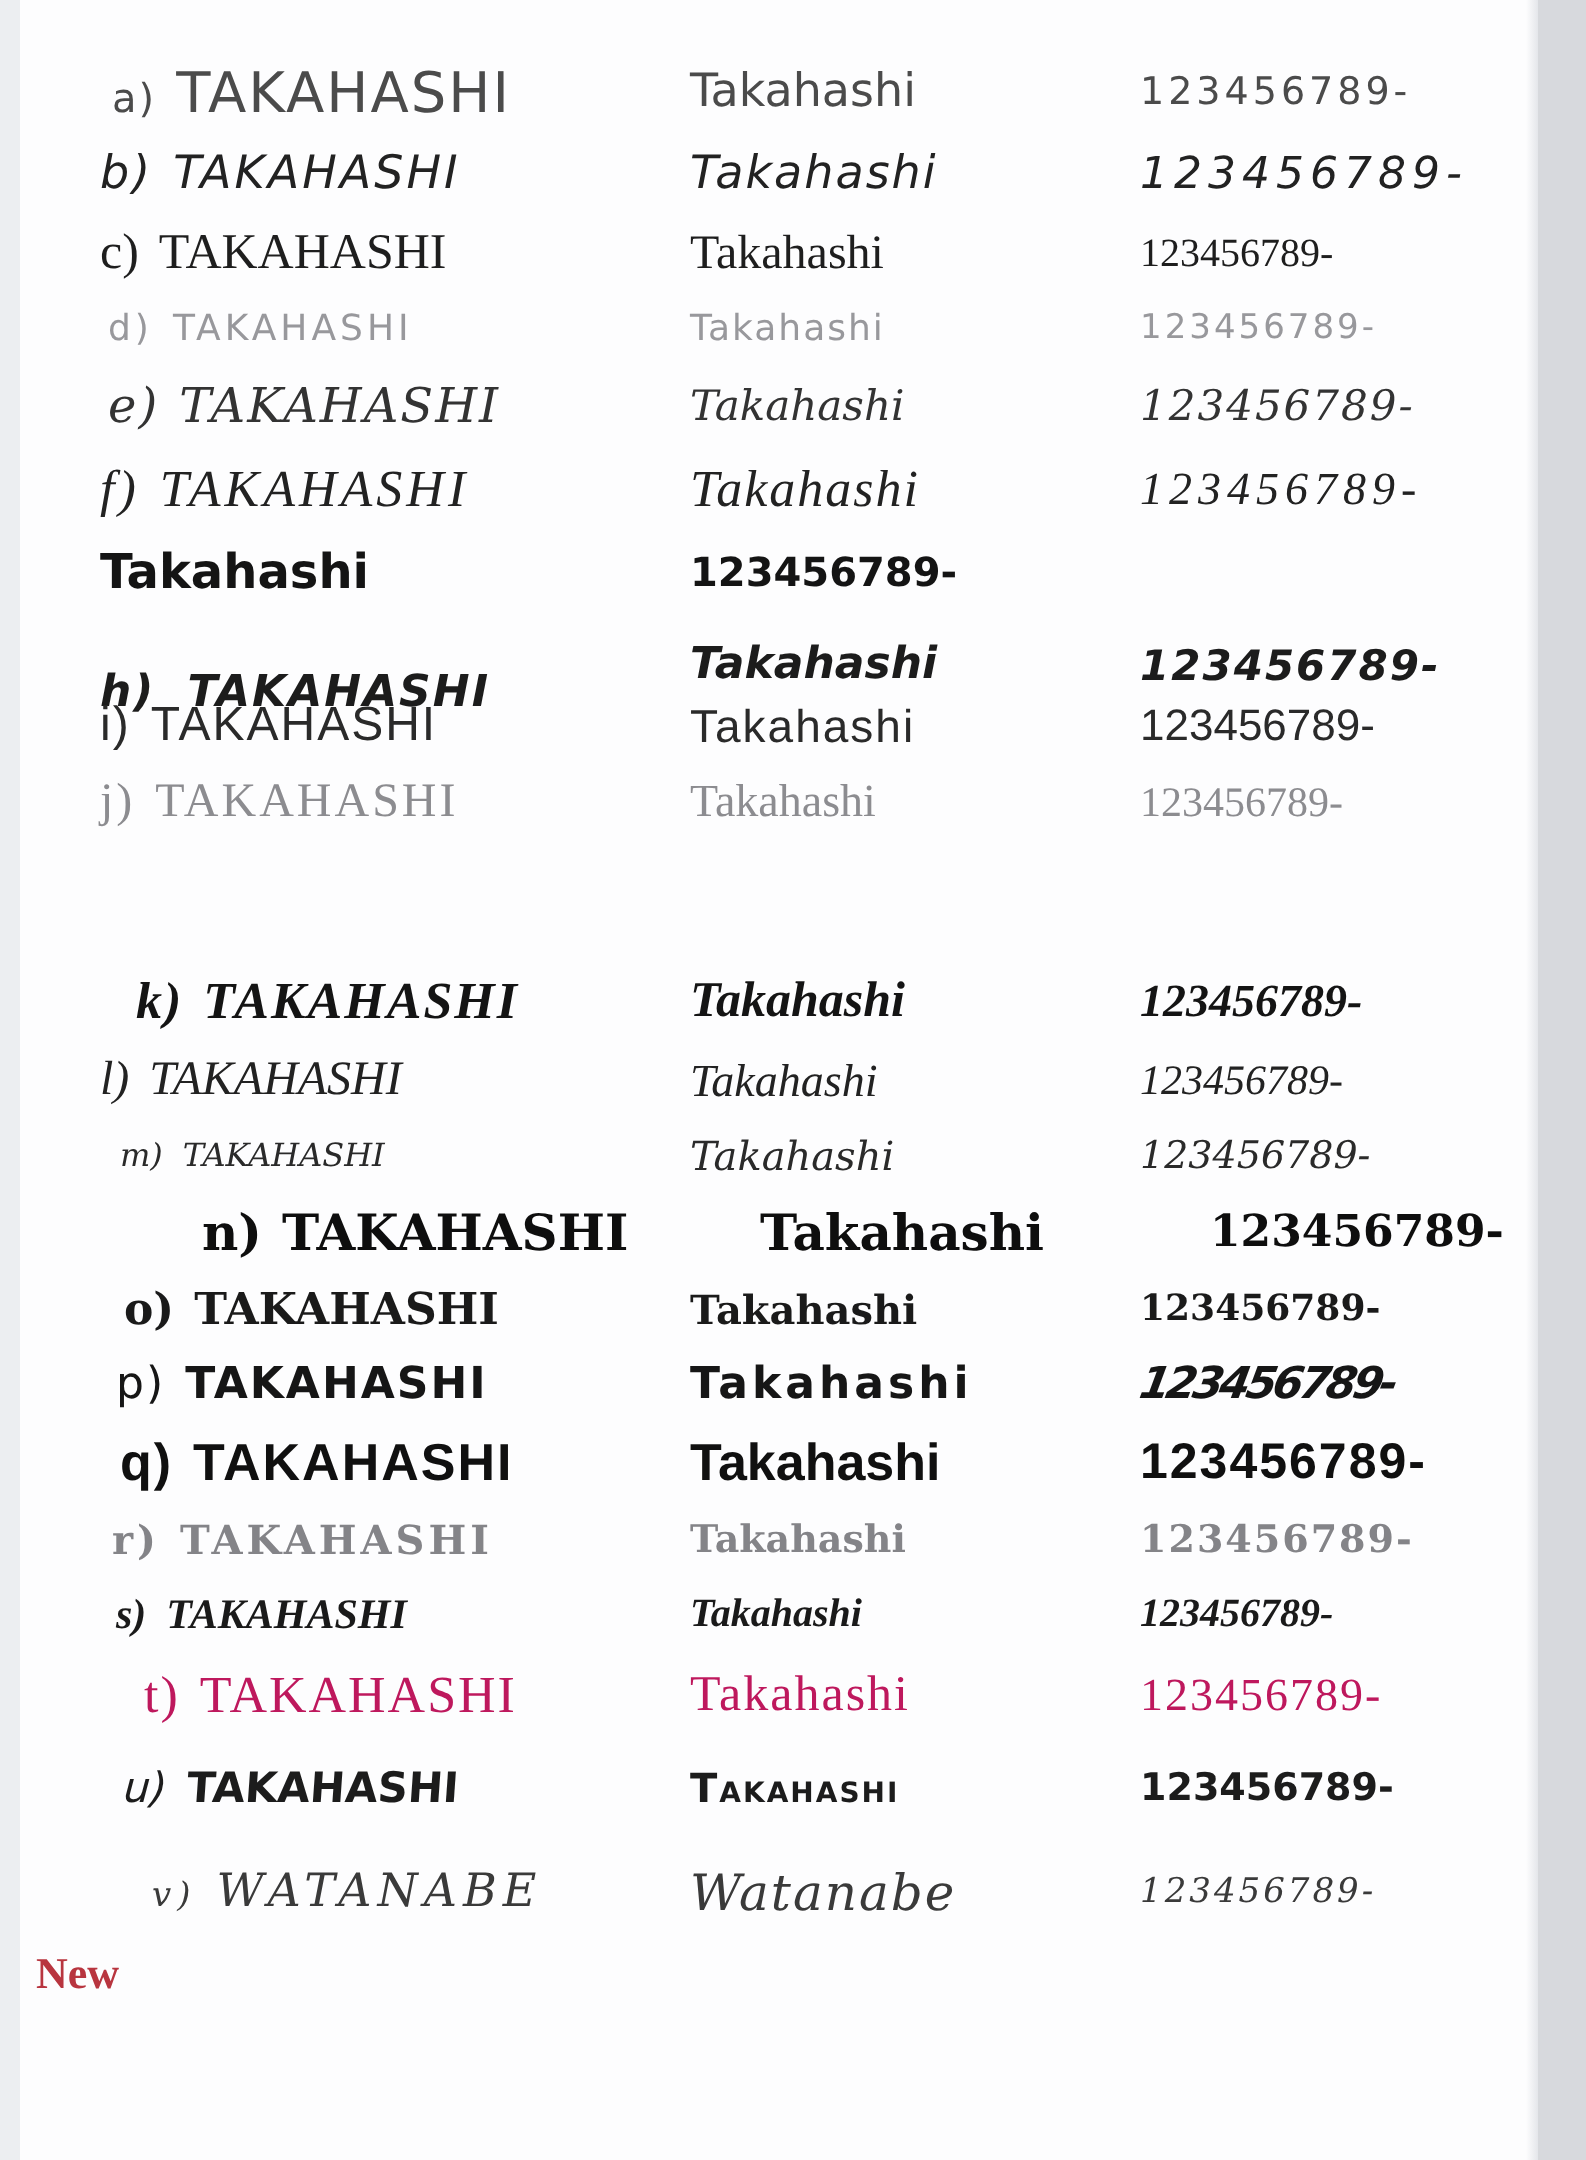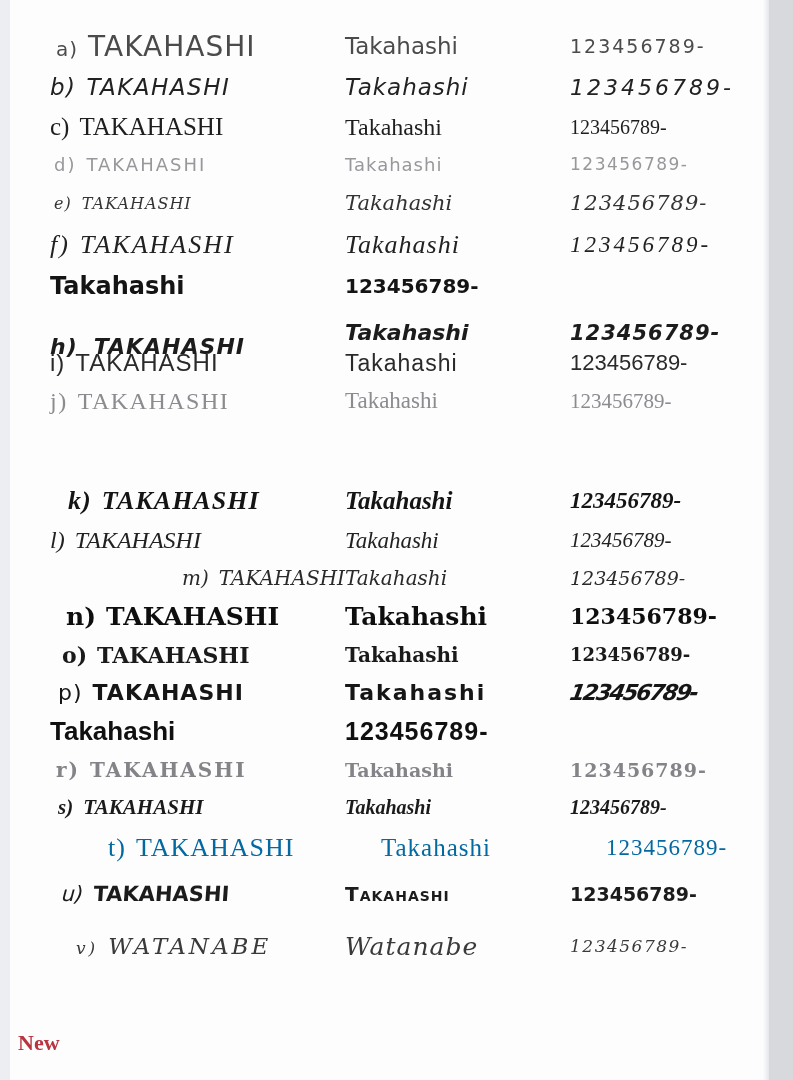--- a/index.html
+++ b/index.html
@@ -58,21 +58,21 @@
   .r-c .c1{font-size:25px;}
   .r-c .c2{font-size:24px;}
   .r-c .c3{font-size:20px;}
 
   .r-d{height:36px;font-family:"DejaVu Sans",sans-serif;color:#98989c;}
   .r-d .c1{font-size:18px;letter-spacing:2px;padding-left:4px;}
   .r-d .c2{font-size:18px;letter-spacing:1px;}
   .r-d .c3{font-size:17px;letter-spacing:1.5px;}
 
   .r-e{height:42px;font-family:"DejaVu Serif",serif;font-style:italic;color:#333;}
-  .r-e .c1{font-size:16px;letter-spacing:1px;padding-left:4px;}
+  .r-e .c1{font-size:24px;letter-spacing:1px;padding-left:4px;}
   .r-e .c2{font-size:21px;}
   .r-e .c3{font-size:21px;letter-spacing:1px;}
 
   .r-f{height:42px;font-family:"Liberation Serif",serif;font-style:italic;color:#222;}
   .r-f .c1{font-size:26px;letter-spacing:2px;}
   .r-f .c2{font-size:26px;letter-spacing:1px;}
   .r-f .c3{font-size:23px;letter-spacing:3px;}
 
   .r-g{height:40px;font-family:"DejaVu Sans",sans-serif;font-weight:bold;color:#141414;}
   .r-g .c1{font-size:26px;}
@@ -99,25 +99,25 @@
   .r-k .c1{font-size:26px;letter-spacing:1px;padding-left:18px;}
   .r-k .c2{font-size:25px;}
   .r-k .c3{font-size:23px;}
 
   .r-l{height:37px;font-family:"Liberation Serif",serif;font-style:italic;color:#222;}
   .r-l .c1{font-size:24px;}
   .r-l .c2{font-size:23px;}
   .r-l .c3{font-size:21px;}
 
   .r-m{height:37px;font-family:"DejaVu Serif",serif;font-style:italic;color:#2a2a2a;}
-  .r-m .c1{font-size:20px;padding-left:10px;text-align:right;}
+  .r-m .c1{font-size:16px;padding-left:10px;}
   .r-m .c2{font-size:20px;}
   .r-m .c3{font-size:19px;}
 
-  .r-n{height:40px;font-family:"DejaVu Serif",serif;font-weight:bold;color:#0e0e0e;}
+  .r-n{height:40px;font-family:"DejaVu Serif",serif;font-weight:bold;color:#0e0e0e;margin-left:35px;}
   .r-n .c1{font-size:25px;padding-left:16px;}
   .r-n .c2{font-size:25px;}
   .r-n .c3{font-size:22px;}
 
   .r-o{height:37px;font-family:"DejaVu Serif",serif;font-weight:bold;color:#1a1a1a;}
   .r-o .c1{font-size:22px;padding-left:12px;}
   .r-o .c2{font-size:20px;}
   .r-o .c3{font-size:18px;}
 
   .r-p{height:38px;font-family:"DejaVu Sans",sans-serif;font-weight:bold;color:#161616;}
@@ -134,39 +134,39 @@
   .r-r{height:37px;font-family:"DejaVu Serif",serif;font-weight:bold;color:#848488;}
   .r-r .c1{font-size:20px;letter-spacing:2px;padding-left:6px;}
   .r-r .c2{font-size:19px;}
   .r-r .c3{font-size:19px;letter-spacing:1px;}
 
   .r-s{height:38px;font-family:Liberation Serif, serif;font-weight:bold;font-style:italic;color:#1a1a1a;}
   .r-s .c1{font-size:21px;padding-left:8px;}
   .r-s .c2{font-size:20px;}
   .r-s .c3{font-size:20px;}
 
-  .r-t{height:44px;font-family:"Liberation Serif",serif;color:#0369a1;margin-left:36px;}
+  .r-t{height:44px;font-family:"Liberation Serif",serif;color:#be185d;}
   .r-t .c1{font-size:26px;letter-spacing:1px;padding-left:22px;}
   .r-t .c2{font-size:25px;letter-spacing:1px;}
   .r-t .c3{font-size:23px;letter-spacing:1px;}
 
   .r-u{height:48px;font-family:"DejaVu Sans",sans-serif;font-weight:bold;color:#1c1c1c;}
   .r-u .c1{font-size:21px;transform:skewX(-4deg);padding-left:12px;}
   .r-u .lbl{font-weight:normal;font-style:italic;}
   .r-u .c2{font-size:20px;font-variant:small-caps;letter-spacing:1px;}
   .r-u .c3{font-size:19px;}
 
   .r-v{height:56px;font-family:"DejaVu Serif",serif;font-style:italic;color:#3a3a3a;}
   .r-v .c1{font-size:23px;letter-spacing:3px;padding-left:26px;}
   .r-v .lbl{font-size:17px;}
   .r-v .c2{font-size:25px;letter-spacing:1px;}
   .r-v .c3{font-size:17px;letter-spacing:1.5px;}
 
   .new-label{
-    position:absolute;left:18px;top:1030px;
+    position:absolute;left:18px;top:974px;
     color:#b8353f;font-family:"Liberation Serif",serif;
     font-weight:bold;font-size:22px;
   }
 </style>
 </head>
 <body>
 
 <div class="page">
   <div class="edge-left"></div>
   <div class="edge-right"></div>
@@ -249,20 +249,21 @@
       <div class="c1"><span class="lbl">o)</span><span class="caps">TAKAHASHI</span></div>
       <div class="c2">Takahashi</div>
       <div class="c3">123456789-</div>
     </div>
     <div class="row r-p">
       <div class="c1"><span class="lbl">p)</span><span class="caps">TAKAHASHI</span></div>
       <div class="c2">Takahashi</div>
       <div class="c3">123456789-</div>
     </div>
     <div class="row r-q">
+      <div class="c1"><span class="lbl">q)</span><span class="caps">TAKAHASHI</span></div>
       <div class="c2">Takahashi</div>
       <div class="c3">123456789-</div>
     </div>
     <div class="row r-r">
       <div class="c1"><span class="lbl">r)</span><span class="caps">TAKAHASHI</span></div>
       <div class="c2">Takahashi</div>
       <div class="c3">123456789-</div>
     </div>
     <div class="row r-s">
       <div class="c1"><span class="lbl">s)</span><span class="caps">TAKAHASHI</span></div>

